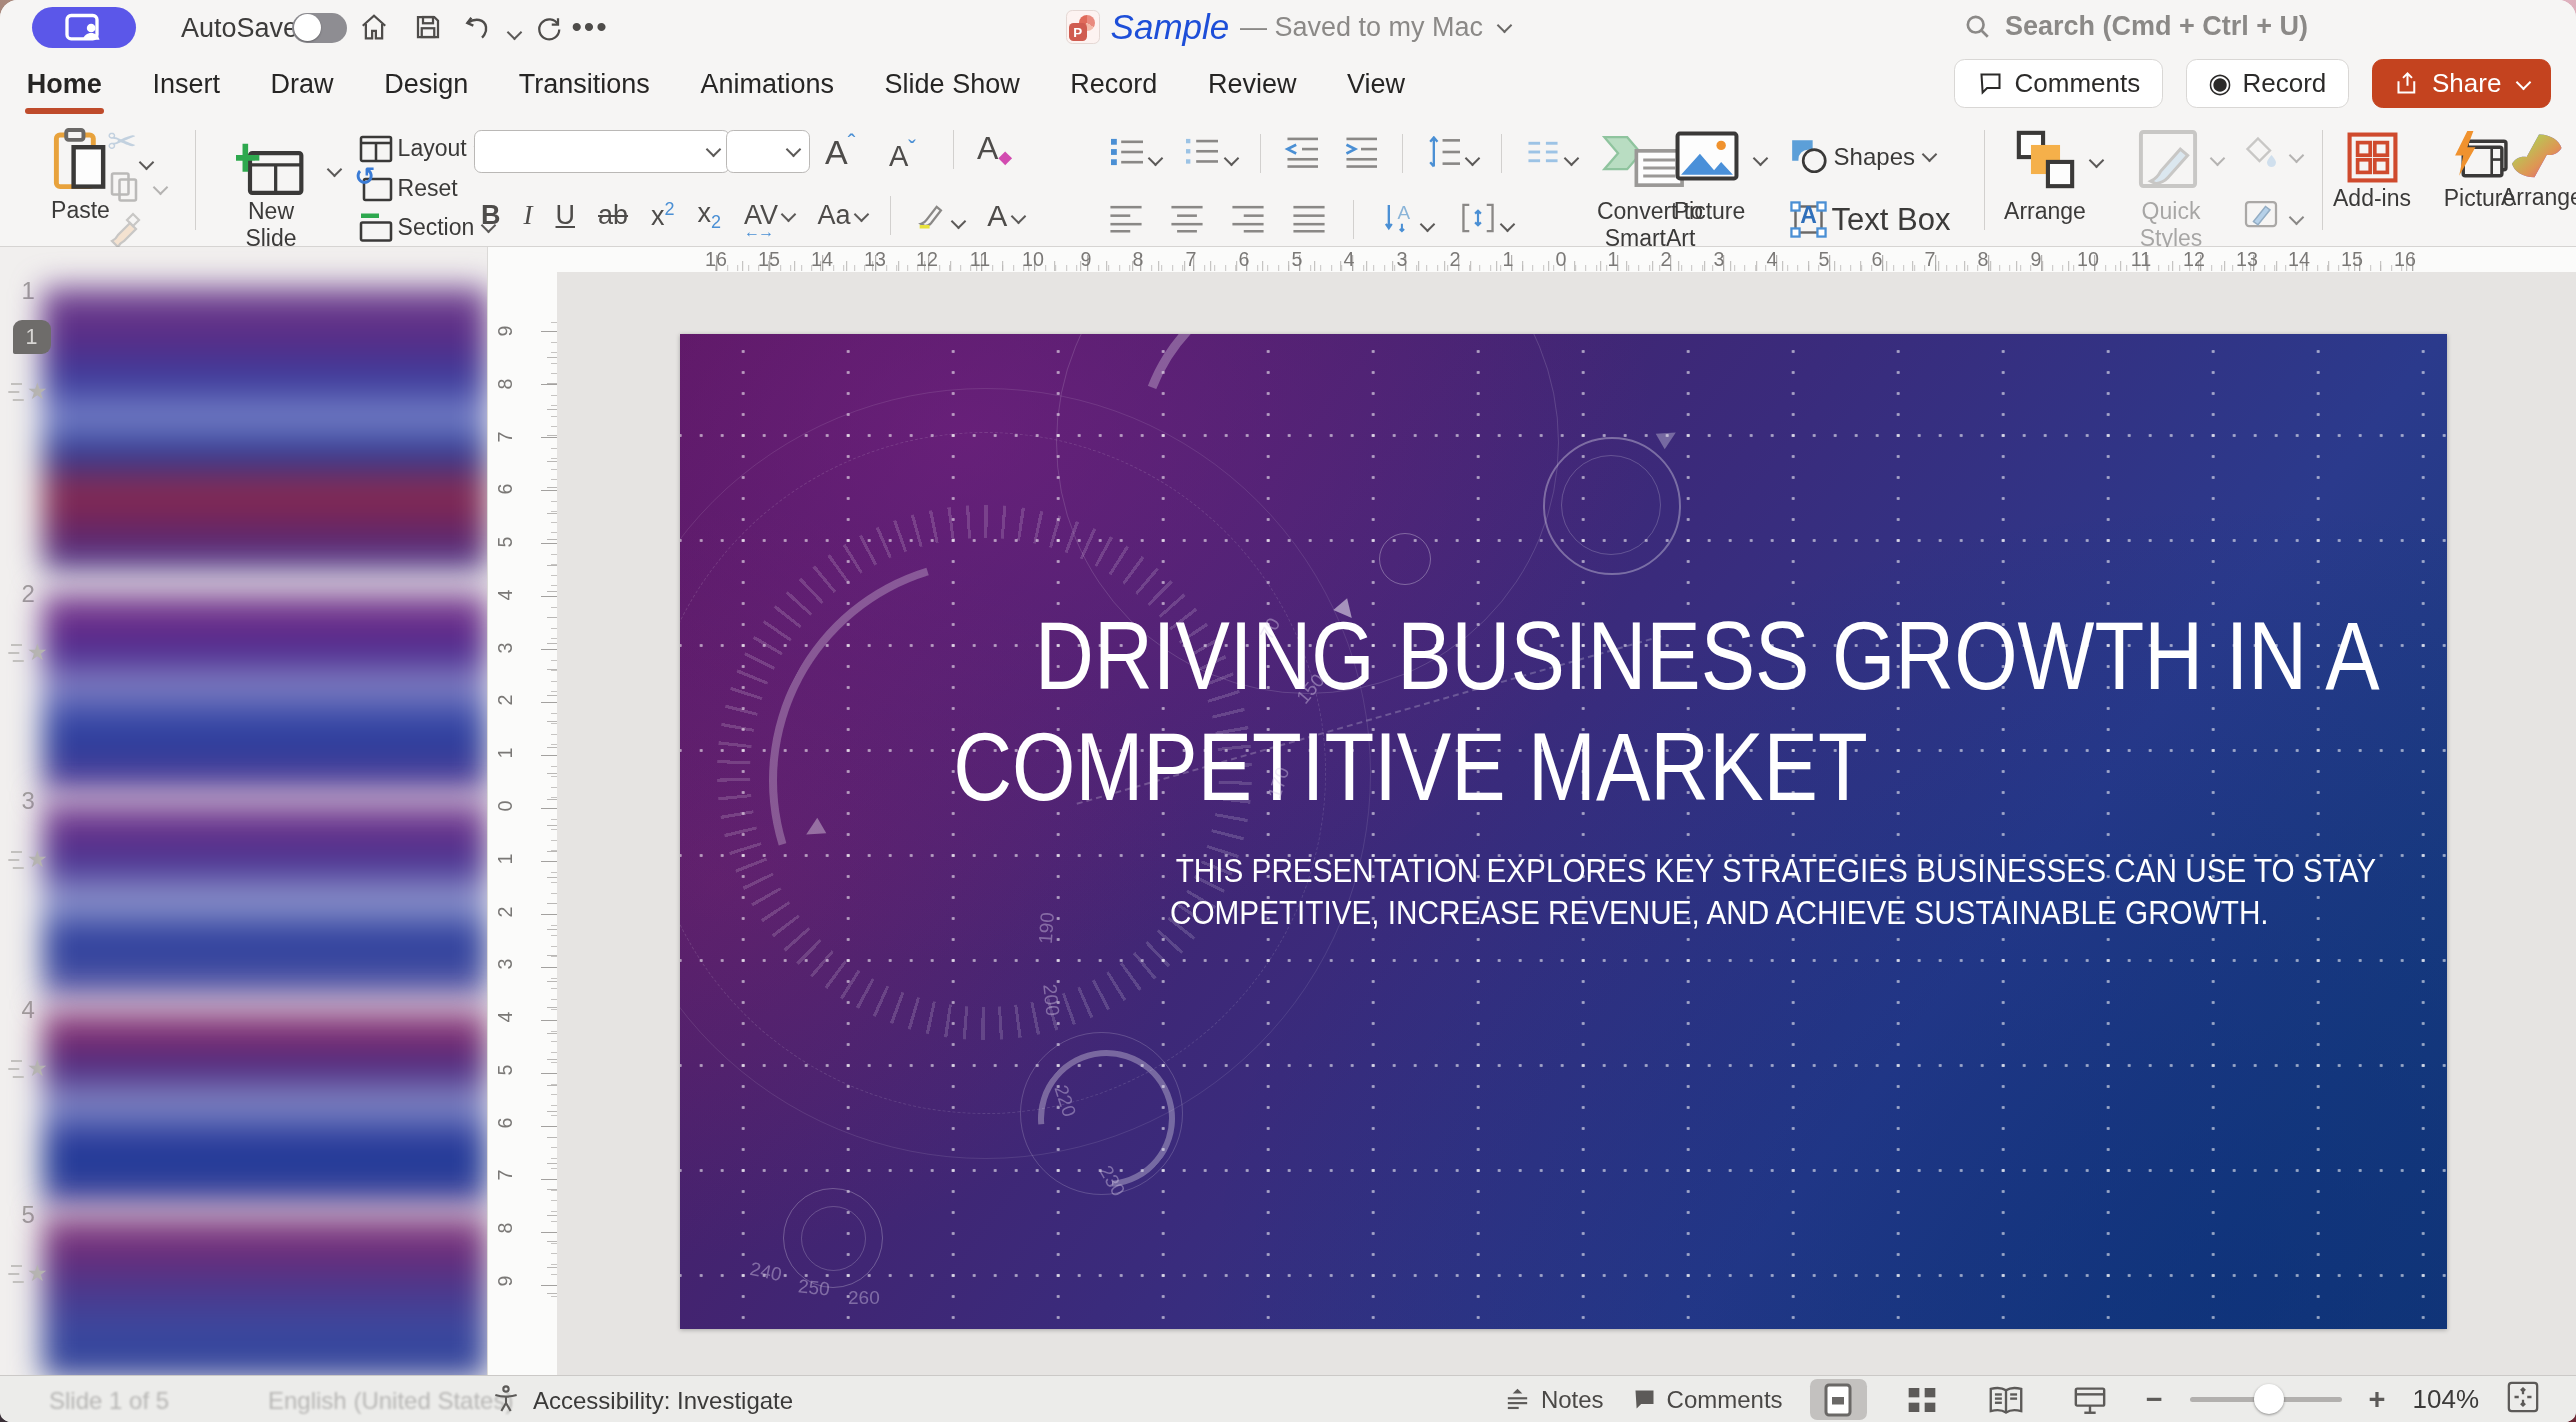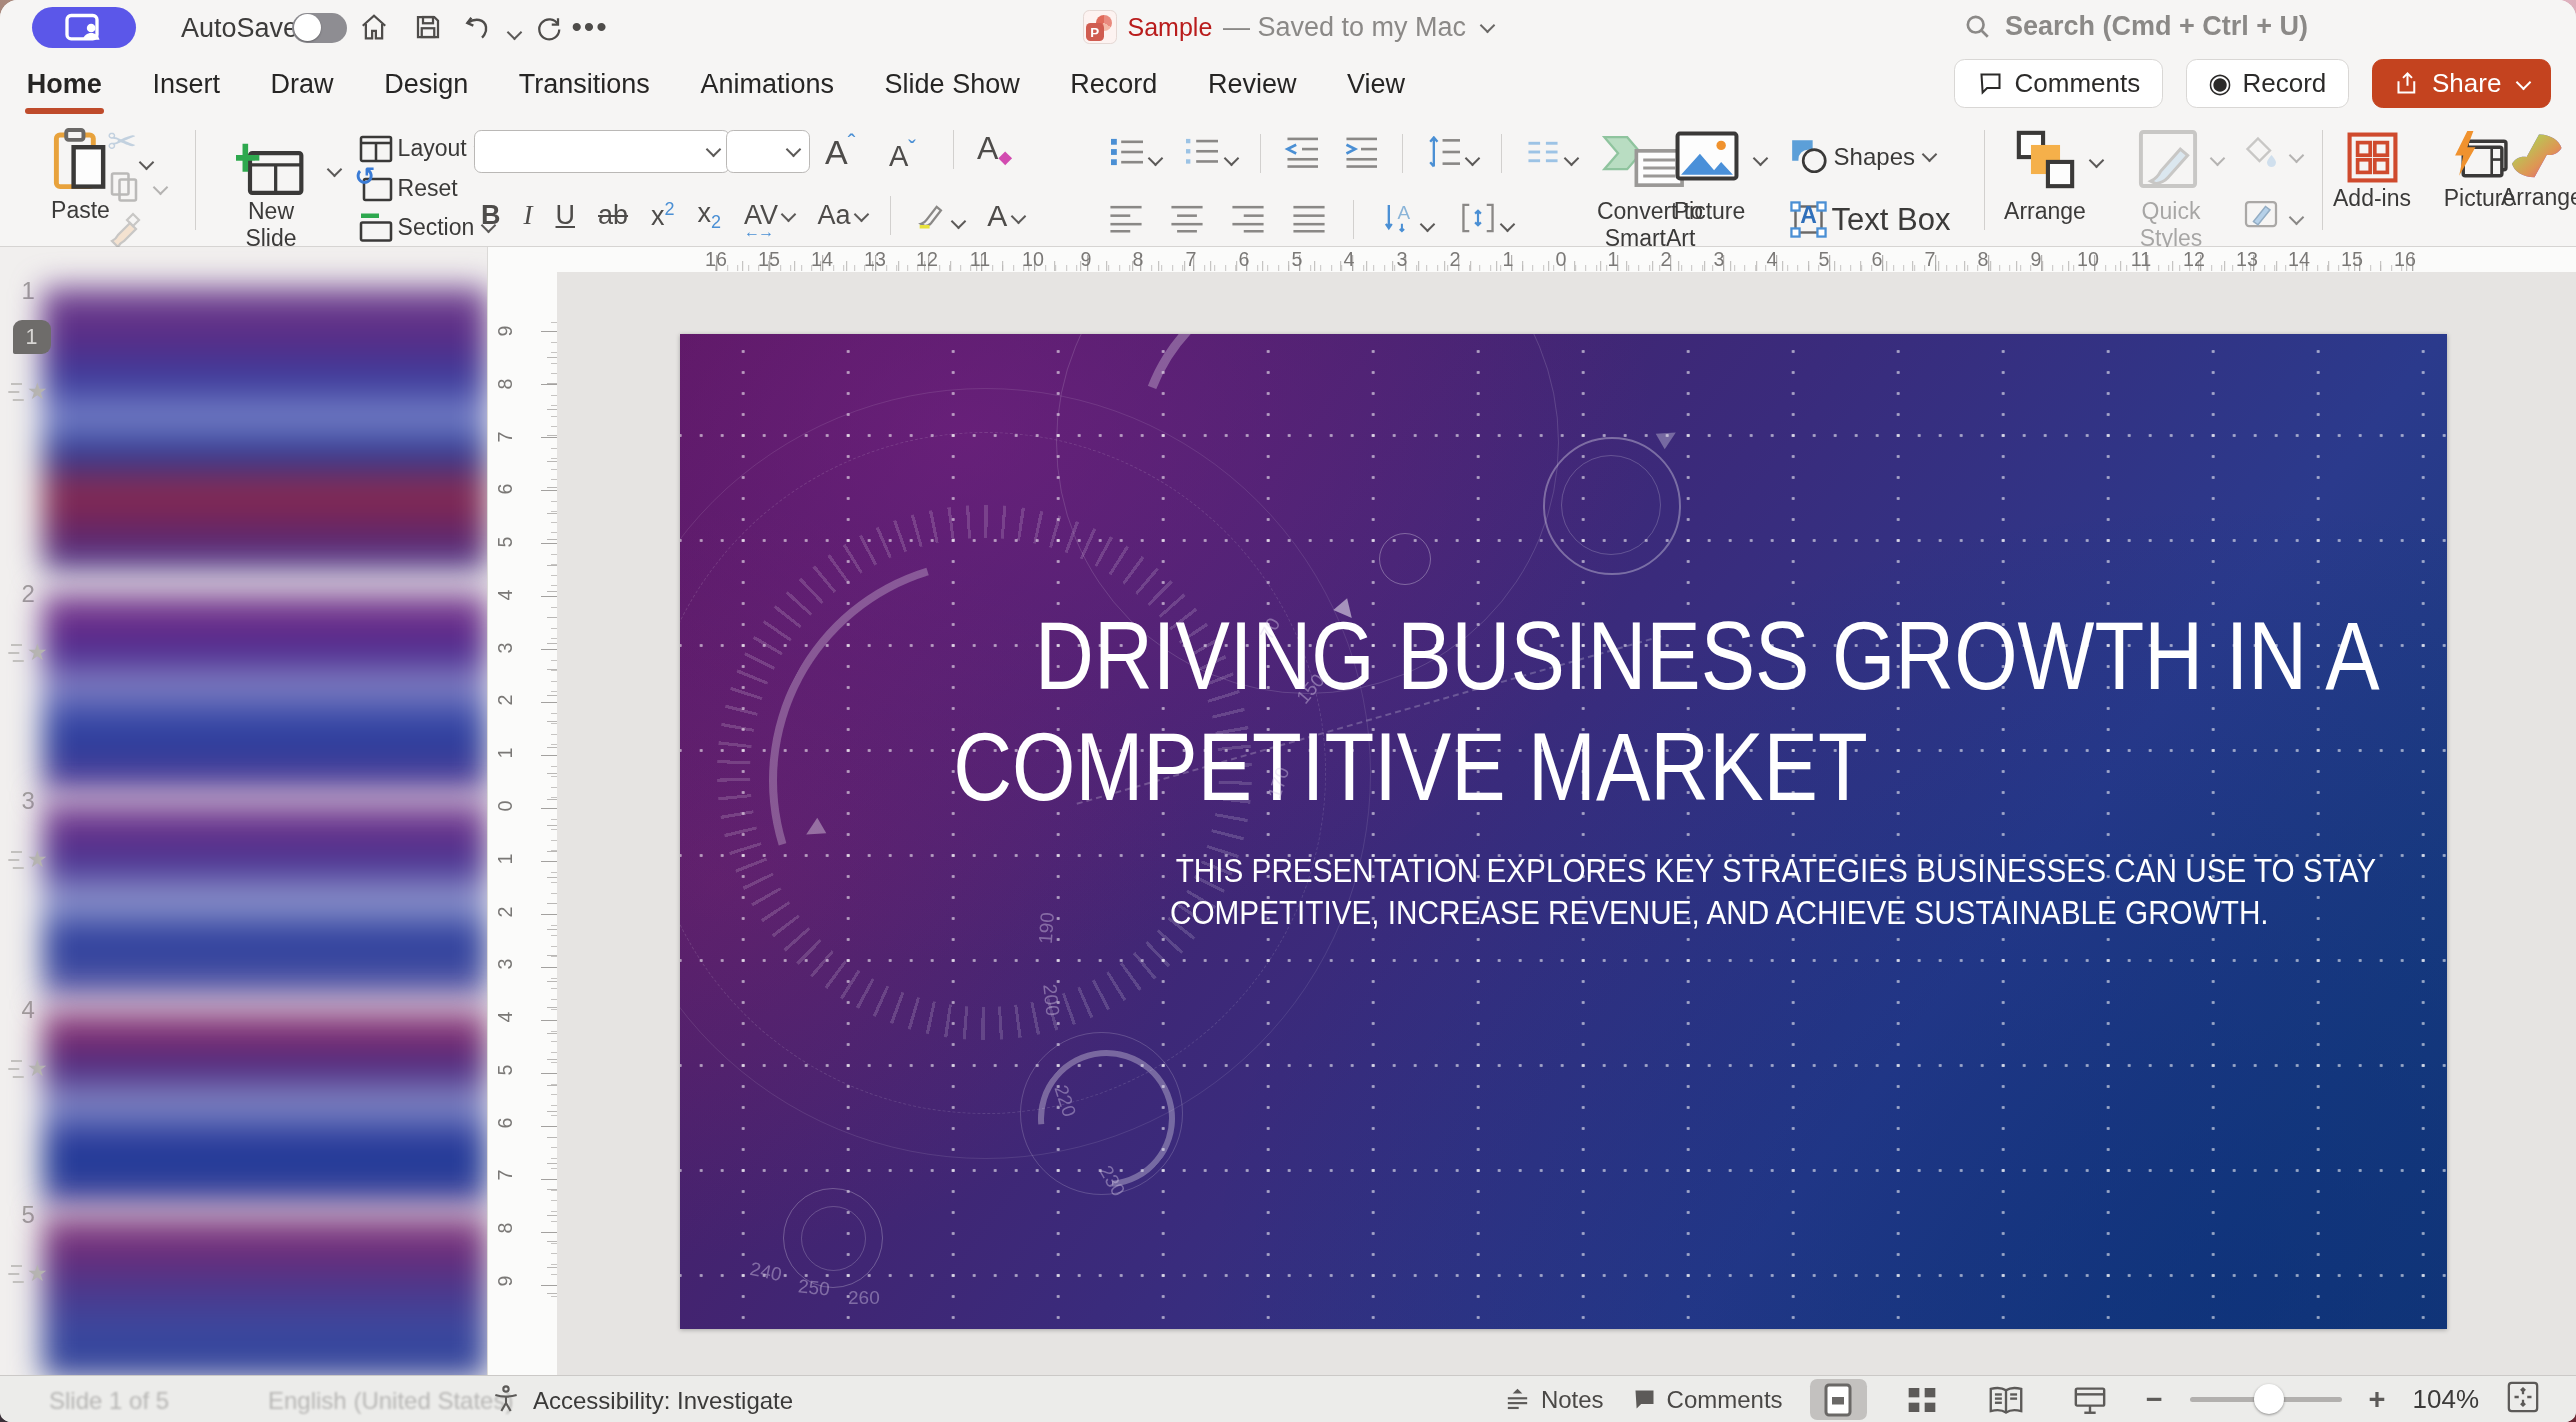--- a/index.html
+++ b/index.html
@@ -20,21 +20,21 @@
   .appbtn{position:absolute;left:32px;top:7.2px;width:104px;height:41px;background:#5b57e9;border-radius:20.6px;display:flex;align-items:center;justify-content:center;}
   .tb-ic{position:absolute;top:10.7px;width:36px;height:32px;color:#4e4c4a;display:flex;align-items:center;justify-content:center;}
   .autosave{position:absolute;left:181px;top:12.5px;font-size:27px;color:#3d3c3b;}
   .toggle{position:absolute;left:292px;top:12.5px;width:55px;height:30px;background:#8e8d92;border-radius:15px;}
   .toggle .knob{position:absolute;left:1.8px;top:1.8px;width:27px;height:27px;border-radius:50%;background:#fff;box-shadow:0 0.9px 1.8px rgba(0,0,0,.3);}
   .ellipsis{font-size:30px;letter-spacing:1.8px;color:#4e4c4a;}
   .doc-title{position:absolute;left:0;top:0;width:2576px;height:54px;display:flex;align-items:center;justify-content:center;gap:10.7px;pointer-events:none;}
   .ppt-ico{width:32px;height:32px;position:relative;background:#fdf3f1;border:0.9px solid #e5d8d4;border-radius:6.3px;}
   .ppt-ico .pie{position:absolute;right:3.6px;top:3.6px;width:16px;height:16px;border-radius:50%;background:conic-gradient(#e98a7e 0 120deg,#f4b9a8 120deg 240deg,#e06a5a 240deg 360deg);}
   .ppt-ico .p{position:absolute;left:1.8px;bottom:1.8px;width:18px;height:18px;border-radius:4.5px;background:#d05c50;color:#fff;font-size:13.4px;font-weight:bold;display:flex;align-items:center;justify-content:center;}
-  .doc-name{font-size:25px;color:#b91c1c;}
+  .doc-name{font-size:35px;color:#1d4ed8;font-style:italic;}
   .doc-status{font-size:27px;color:#8b8987;}
   .search{position:absolute;right:268px;top:10.7px;display:flex;align-items:center;gap:12.5px;color:#8b8987;font-size:27px;font-weight:bold;}
 
   
   .tabsrow{position:absolute;left:0;top:54px;width:2576px;height:61px;background:#f6f5f4;}
   #tabs-left{position:absolute;left:25px;top:0;height:61px;display:flex;gap:47px;align-items:center;}
   .tab{font-size:27px;color:#262524;padding:3.6px 1.8px;position:relative;cursor:default;white-space:nowrap;}
   .tab.active{font-weight:bold;}
   .tab.active::after{content:"";position:absolute;left:0;right:0;bottom:-10.7px;height:6.3px;border-radius:3.6px;background:#bf4b2b;}
   .actions{position:absolute;right:25px;top:5.4px;display:flex;gap:23px;align-items:center;}

